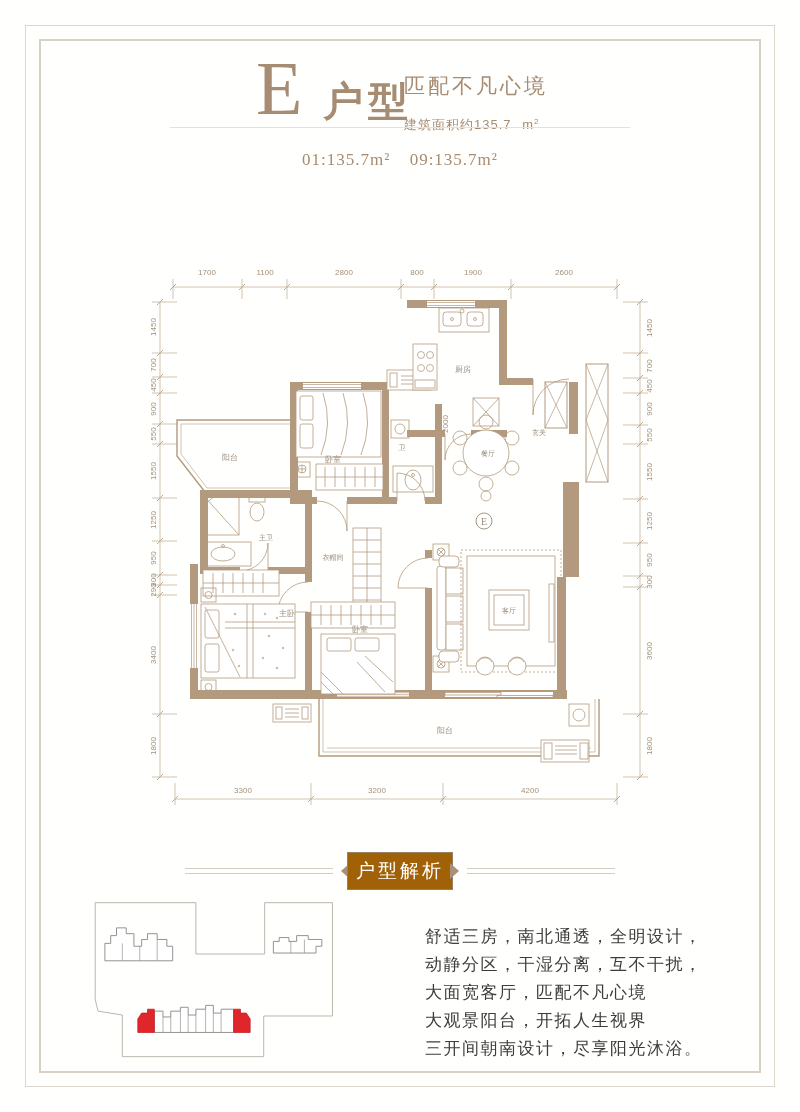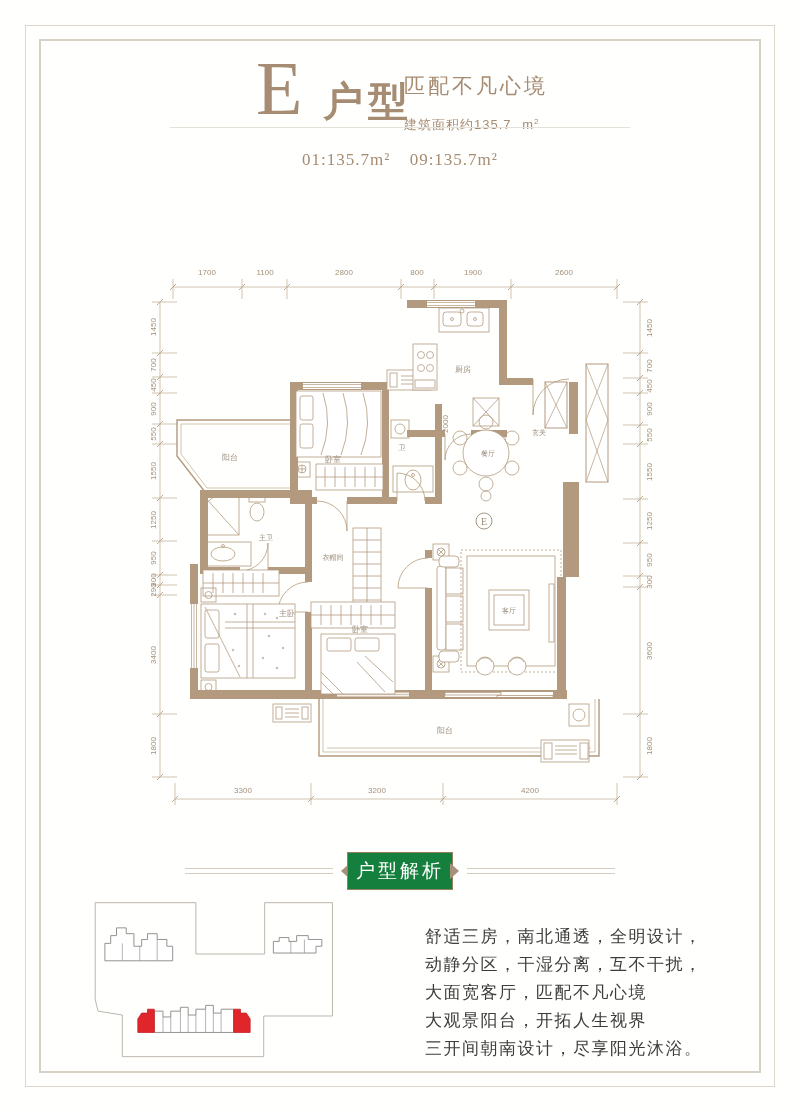--- a/index.html
+++ b/index.html
@@ -31,21 +31,21 @@
   .room-sm{font-size:7px;fill:#9b8d7c;text-anchor:middle;}
   .mark-e{font-family:"Liberation Serif","DejaVu Serif",serif;font-size:10px;fill:#9b8d7c;text-anchor:middle;}
 
   
   .banner-row{position:absolute;left:0;top:852px;width:800px;display:flex;align-items:center;justify-content:center;}
   .banner-line{width:148px;height:4px;border-top:1px solid #d5cdc0;border-bottom:1px solid #d5cdc0;}
   .notch-l{width:0;height:0;border-top:8px solid transparent;border-bottom:8px solid transparent;
            border-right:9px solid #a8907a;margin-left:8px;margin-right:-3px;}
   .notch-r{width:0;height:0;border-top:8px solid transparent;border-bottom:8px solid transparent;
            border-left:9px solid #a8907a;margin-right:8px;margin-left:-3px;}
-  .banner-box{background:#15803d;border:1px solid #96805f;color:#fff;font-size:19px;letter-spacing:3px;
+  .banner-box{background:#a16207;border:1px solid #96805f;color:#fff;font-size:19px;letter-spacing:3px;
               padding:5px 8px;}
 
   
   .keymap{position:absolute;left:83px;top:893px;}
   .analysis{position:absolute;left:425px;top:924px;color:#3c3c3c;font-size:17px;line-height:28px;letter-spacing:1.5px;font-family:Liberation Mono, monospace;}
 </style>
 </head>
 <body>
 
 <div class="page">

